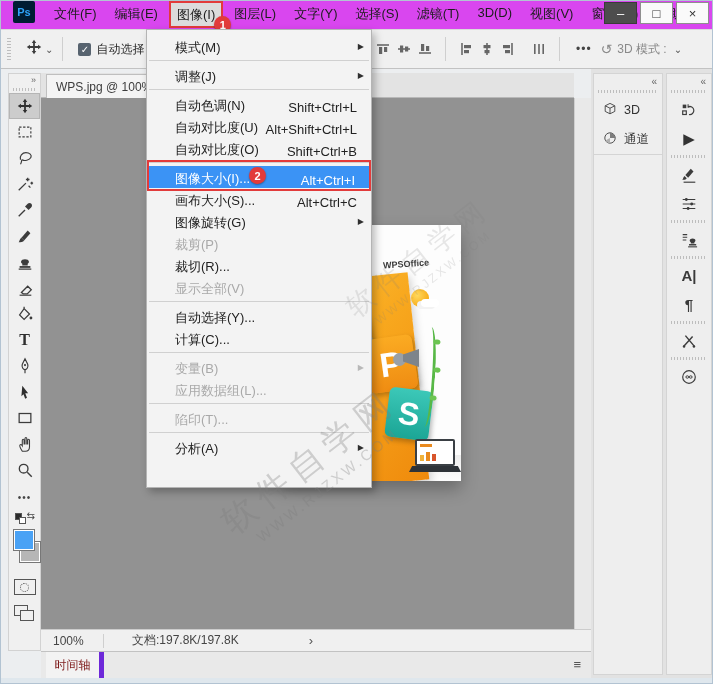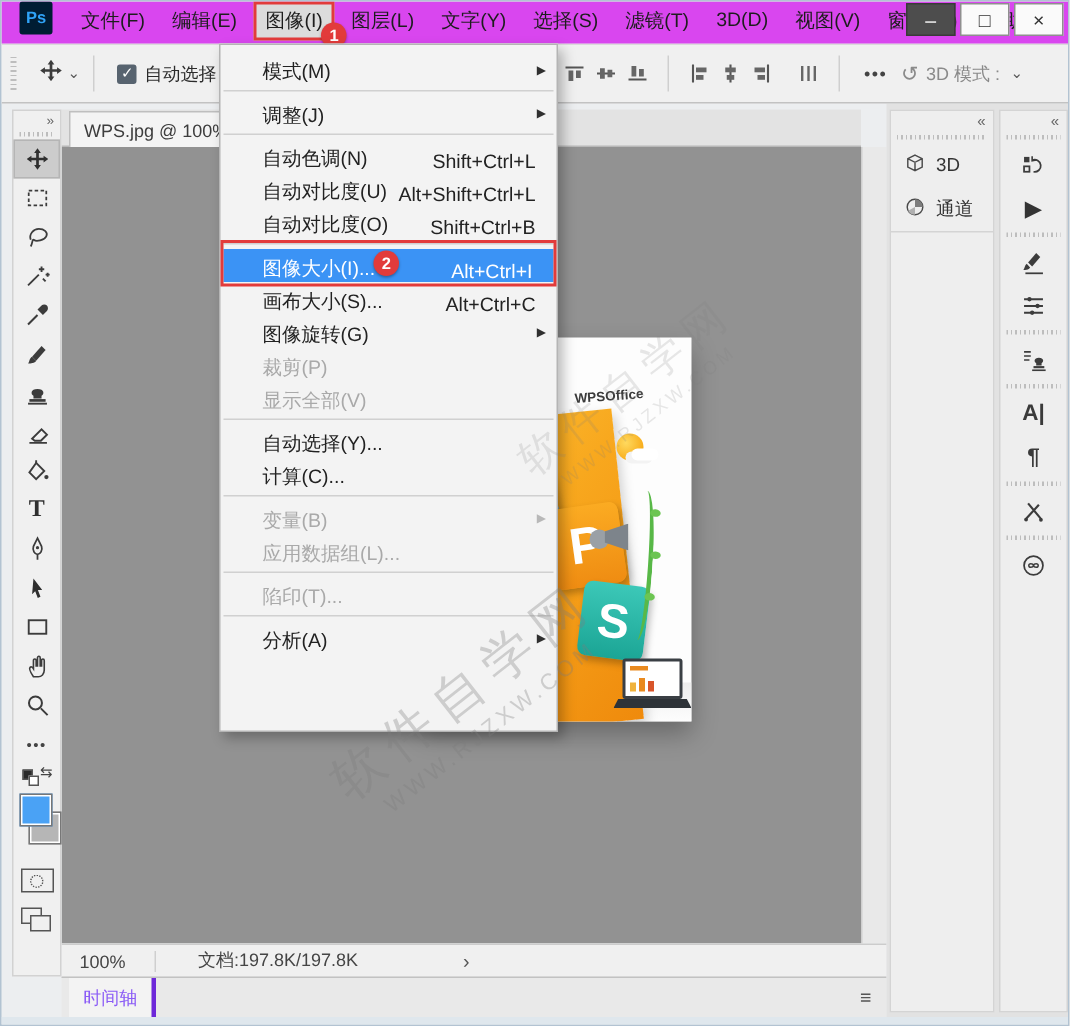--- a/index.html
+++ b/index.html
@@ -56,21 +56,21 @@
   
   .tabbar{position:absolute;left:40px;top:72px;width:533px;height:25px;background:#e3e3e3;border-bottom:1px solid #b8b8b8;z-index:4}
   .doc-tab{position:absolute;left:5px;top:1px;width:132px;height:24px;background:#f4f4f4;border:1px solid #bfbfbf;border-bottom:none;font-size:12px;color:#3d3d3d;display:flex;align-items:center;padding-left:9px;white-space:nowrap;overflow:hidden}
   .canvas{position:absolute;left:40px;top:97px;width:533px;height:531px;background:#929292;z-index:1}
   .vscroll{position:absolute;left:573px;top:97px;width:17px;height:531px;background:#e9e9e9;border-left:1px solid #cfcfcf;z-index:2}
   .statusbar{position:absolute;left:40px;top:628px;width:550px;height:22px;background:#f0f0f0;border-top:1px solid #cccccc;display:flex;align-items:center;font-size:12px;color:#454545;z-index:4}
   .sb-zoom{width:62px;padding-left:12px}
   .sb-sep{width:1px;height:14px;background:#cfcfcf;margin-right:28px}
   .sb-chev{margin-left:70px;color:#555;font-size:13px}
   .timeline{position:absolute;left:40px;top:650px;width:550px;height:27px;background:#e9e9e9;border-top:1px solid #c2c2c2;z-index:4}
-  .tl-tab{position:absolute;left:5px;top:0;width:58px;height:26px;background:#f3f3f3;border-right:3px solid #6d28d9;font-size:12px;color:#8b5cf6;display:flex;align-items:center;justify-content:center}
+  .tl-tab{position:absolute;left:5px;top:0;width:58px;height:26px;background:#f3f3f3;border-right:5px solid #6d28d9;font-size:12px;color:#7f1d1d;display:flex;align-items:center;justify-content:center}
   .tl-menu{position:absolute;right:10px;top:5px;font-size:13px;color:#555}
   .bottomstrip{position:absolute;left:0;top:677px;right:0;height:7px;background:#dfe7ed}
 
   
   .rpanels{position:absolute;left:590px;top:68px;width:123px;height:609px;background:#e2e2e2;z-index:5}
   .rp-col1{position:absolute;left:2px;top:4px;width:70px;bottom:3px;background:#eeeeee;border:1px solid #d4d4d4}
   .rp-col2{position:absolute;left:75px;top:4px;width:46px;bottom:3px;background:#eeeeee;border:1px solid #d4d4d4}
   .rp-head{height:14px;display:flex;align-items:center;justify-content:flex-end;padding-right:5px;color:#666;font-size:10px}
   .rp-item{height:30px;display:flex;align-items:center;gap:6px;padding-left:8px;font-size:12.5px;color:#333}
   .rp-group-end{border-bottom:1px solid #d4d4d4}
@@ -484,20 +484,23 @@
         <span>画布大小(S)...</span>
         <span class="sc">Alt+Ctrl+C</span>
       </div>
     <div class="mi">
         <span>图像旋转(G)</span>
         <span class="arr">▶</span>
       </div>
     <div class="mi dis">
         <span>裁剪(P)</span>
       </div>
+    <div class="mi">
+        <span>裁切(R)...</span>
+      </div>
     <div class="mi dis">
         <span>显示全部(V)</span>
       </div>
     <div class="msep"></div>
     <div class="mi">
         <span>自动选择(Y)...</span>
       </div>
     <div class="mi">
         <span>计算(C)...</span>
       </div>

